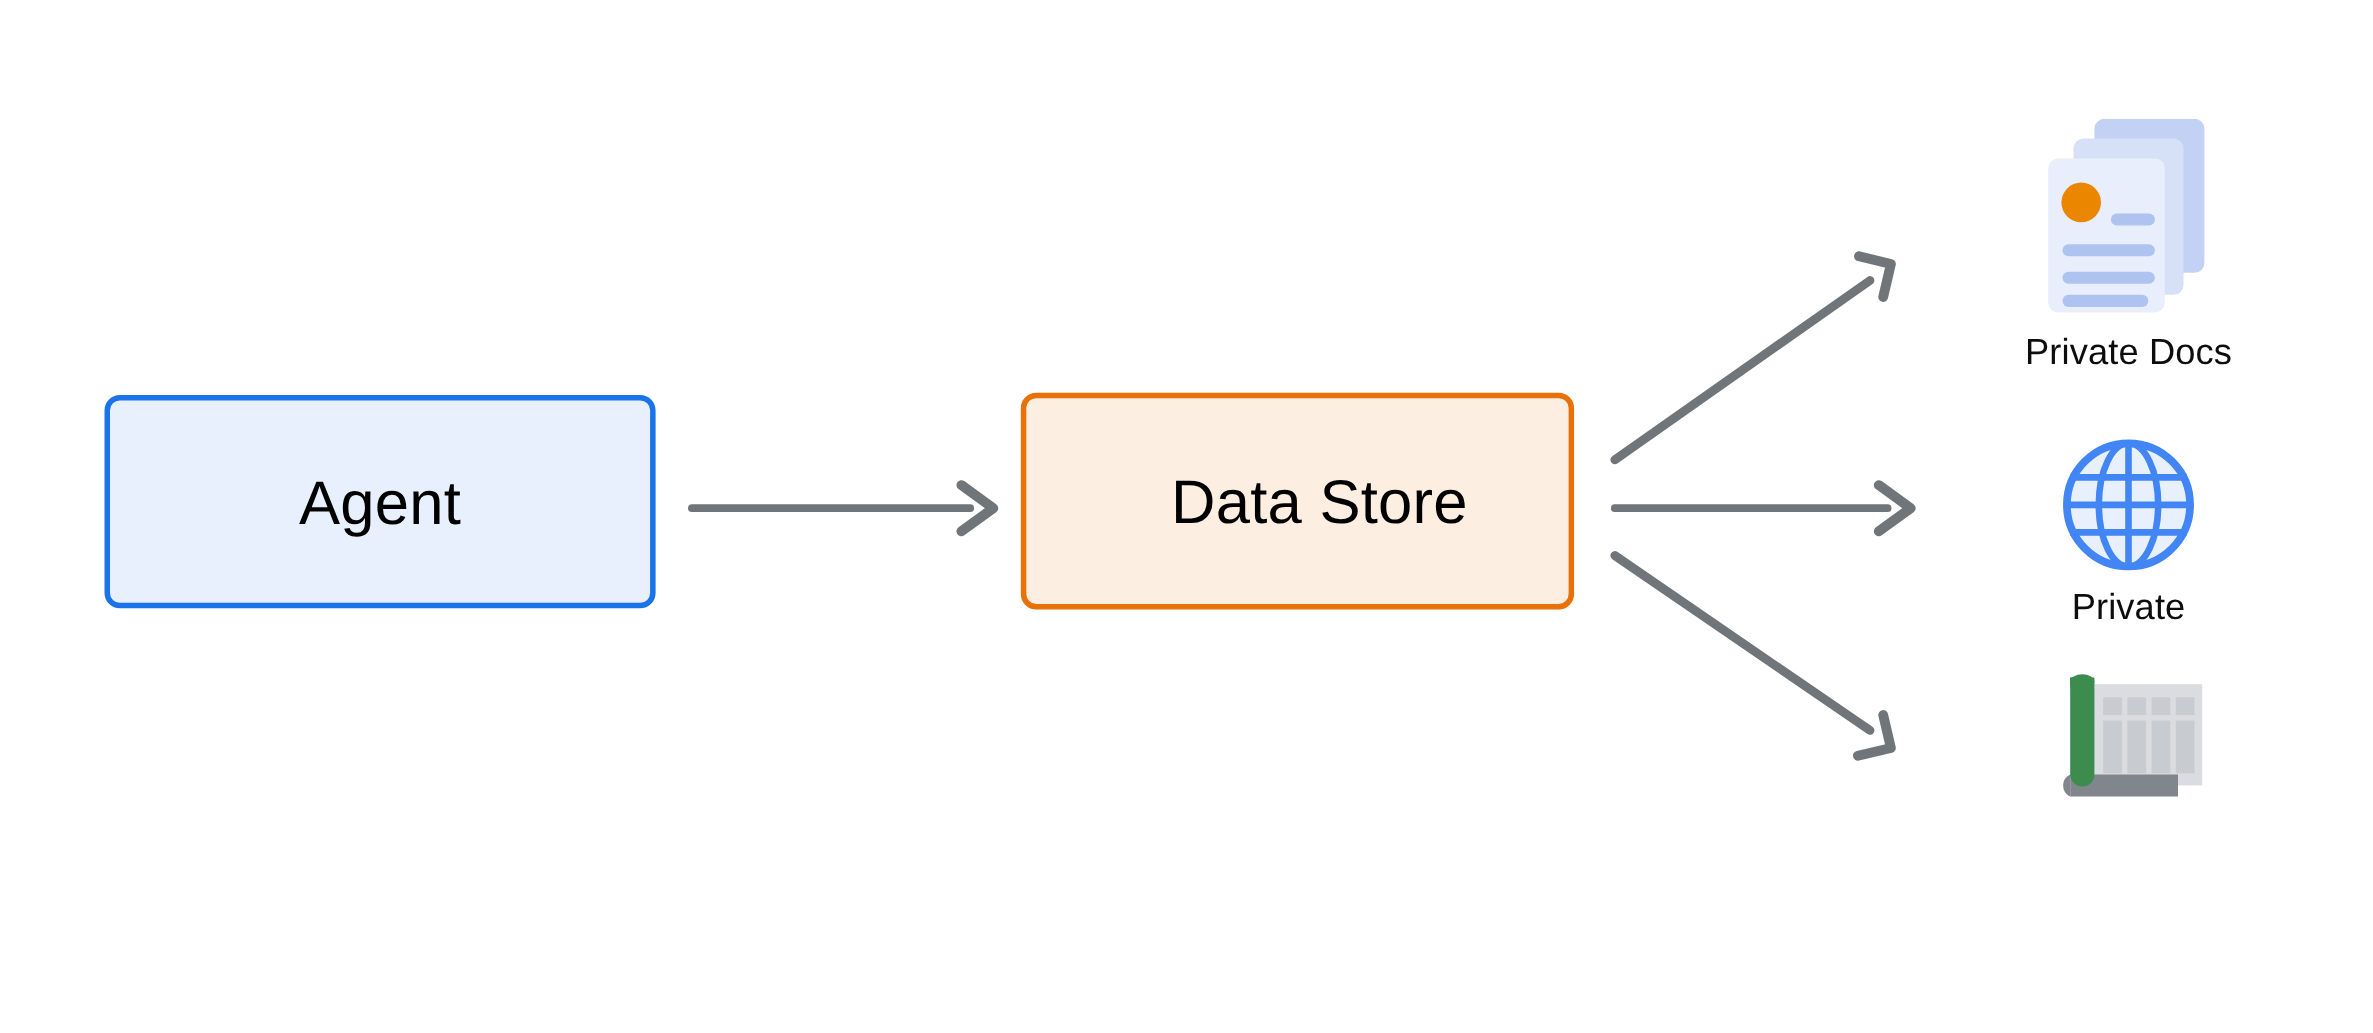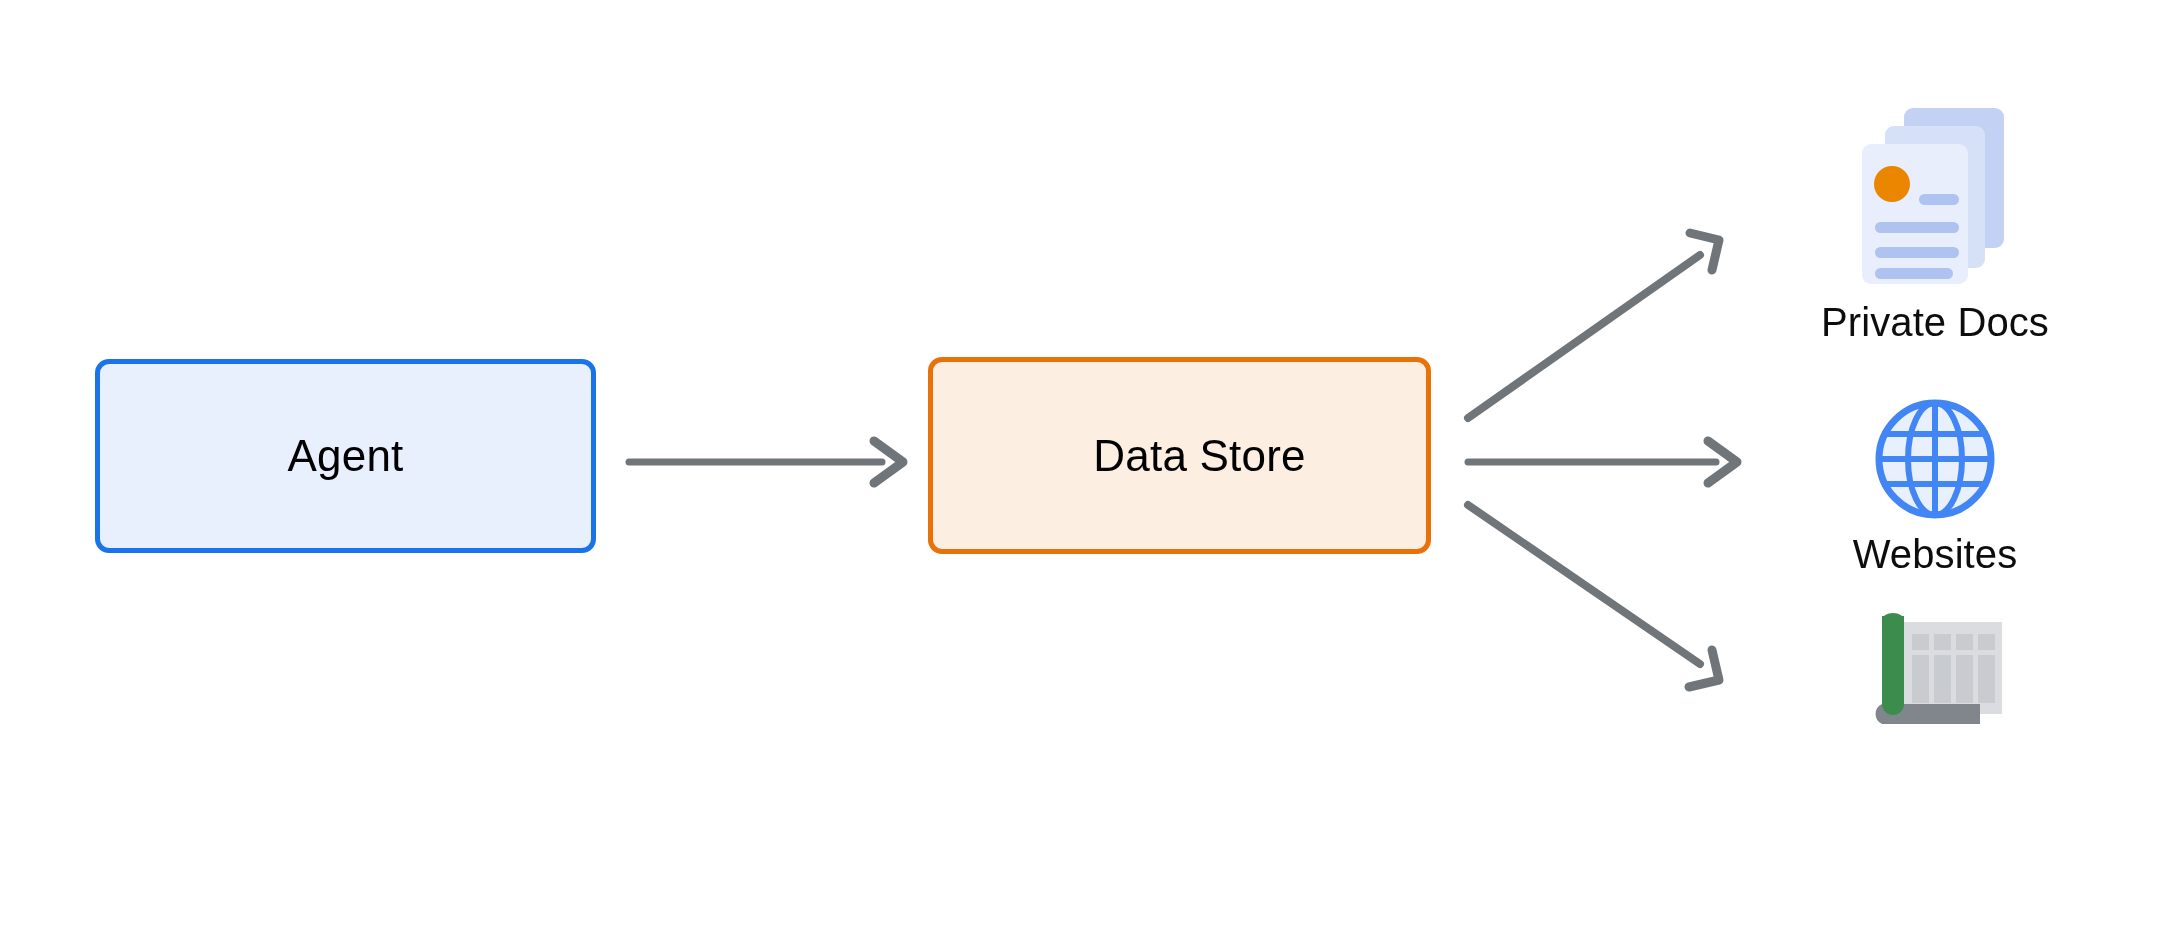--- a/index.html
+++ b/index.html
@@ -29,21 +29,21 @@
     box-sizing: border-box;
     border-radius: 14px;
     display: flex;
     align-items: center;
     justify-content: center;
     border-style: solid;
     border-width: 5px;
   }
   .node-box .node-label {
     font-family: "Liberation Sans", sans-serif;
-    font-size: 44px;
+    font-size: 56px;
     font-weight: 400;
     letter-spacing: 0.2px;
     color: #000000;
     white-space: nowrap;
   }
 
   #agent-node {
     left: 95px;
     top: 359px;
     width: 501px;
@@ -73,21 +73,21 @@
 
   
   .source-item {
     position: absolute;
     display: flex;
     flex-direction: column;
     align-items: center;
   }
   .source-caption {
     font-family: "Liberation Sans", sans-serif;
-    font-size: 40px;
+    font-size: 33px;
     font-weight: 400;
     color: #0d0d0d;
     white-space: nowrap;
     letter-spacing: 0.1px;
     text-align: center;
   }
   .source-icon {
     position: relative;
   }
 
@@ -177,21 +177,21 @@
         <circle cx="61" cy="61" r="56" fill="#e8f0fe" stroke="#4285f4" stroke-width="7"></circle>
 
         <ellipse cx="61" cy="61" rx="27" ry="56" fill="none" stroke="#4285f4" stroke-width="6"></ellipse>
         <line x1="61" y1="5" x2="61" y2="117" stroke="#4285f4" stroke-width="6"></line>
 
         <line x1="8" y1="36" x2="114" y2="36" stroke="#4285f4" stroke-width="6"></line>
         <line x1="5" y1="61" x2="117" y2="61" stroke="#4285f4" stroke-width="6"></line>
         <line x1="8" y1="86" x2="114" y2="86" stroke="#4285f4" stroke-width="6"></line>
       </svg>
     </div>
-    <div class="source-caption">Websites</div>
+    <div class="source-caption">Private</div>
   </div>
 
   <div id="item-structured" class="source-item">
     <div class="source-icon">
       <svg class="sheet-icon" viewBox="0 0 150 118" xmlns="http://www.w3.org/2000/svg">
 
         <rect x="42" y="10" width="100" height="92" fill="#dadce0"></rect>
 
         <rect x="52" y="22" width="17" height="16" fill="#c8cbcf"></rect>
         <rect x="74" y="22" width="17" height="16" fill="#c8cbcf"></rect>

